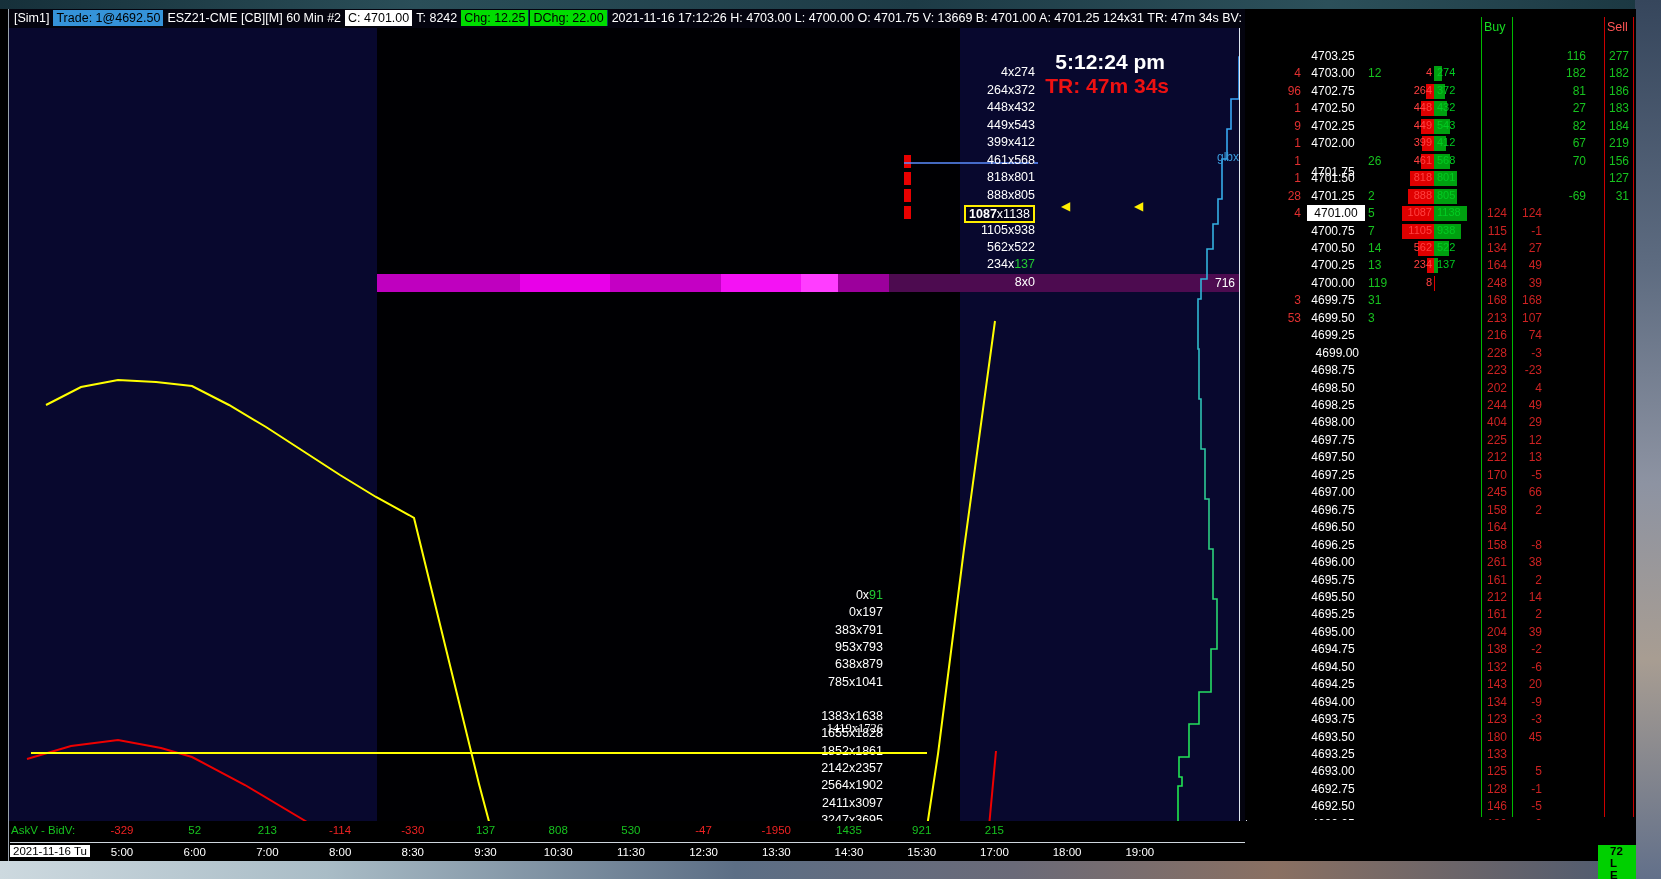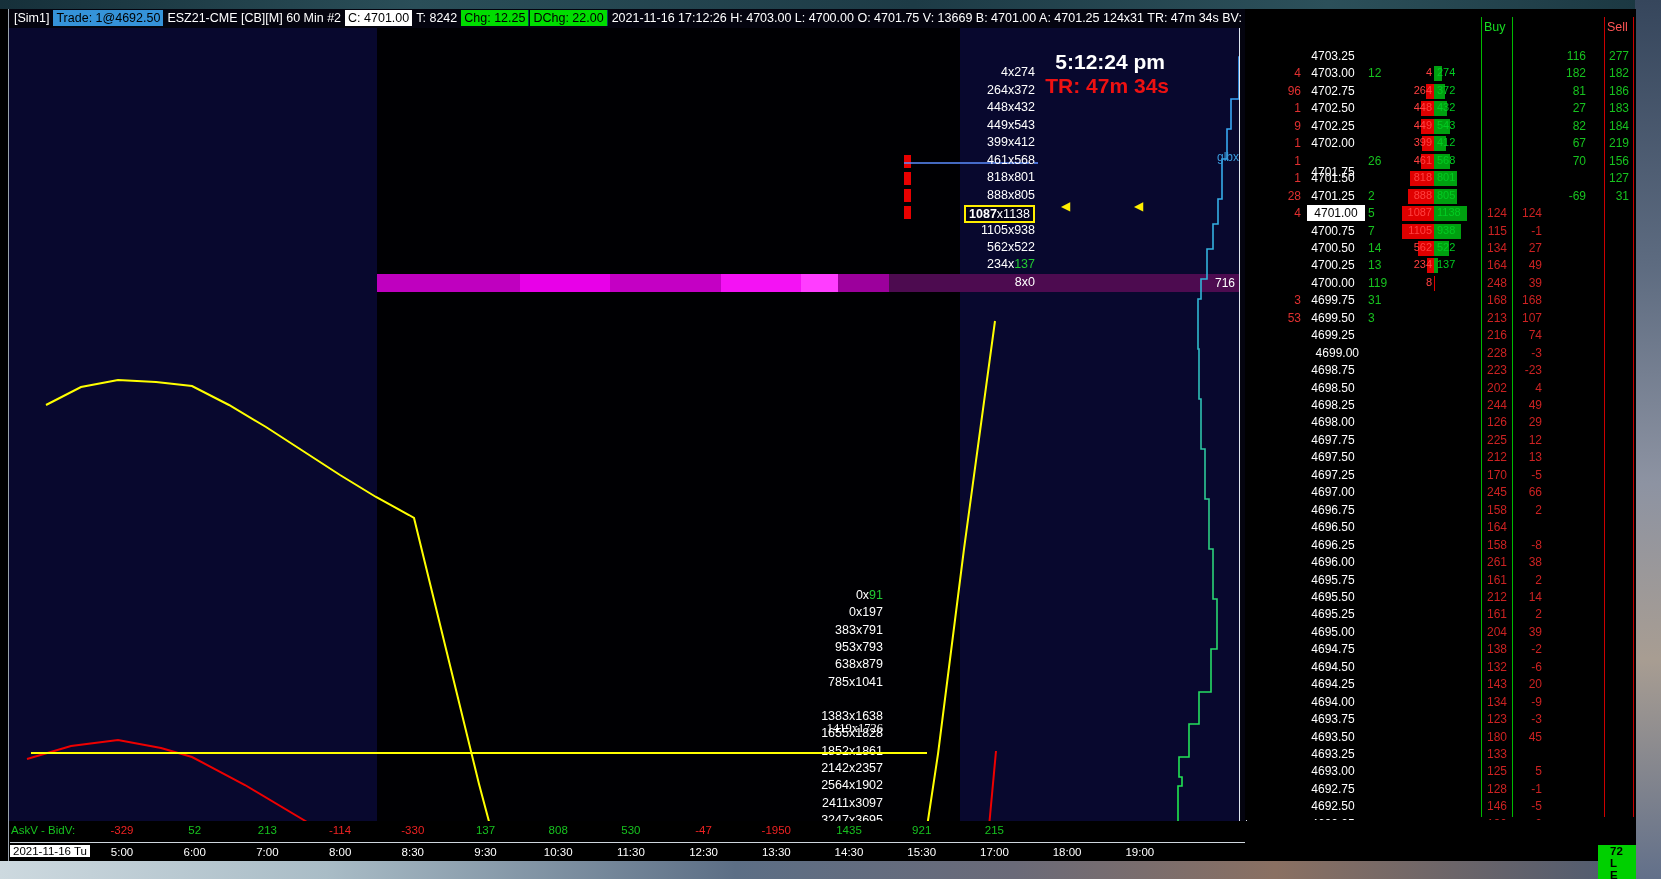--- a/index.html
+++ b/index.html
@@ -309,21 +309,21 @@
           <div class="lcell c-price" style="left: 62px; width: 52px; text-align: center; top: 353.1px;">4698.75</div>
           <div class="lcell c-dred" style="right: 129px; text-align: right; top: 353.1px;">223</div>
           <div class="lcell c-dred" style="right: 94px; text-align: right; top: 353.1px;">-23</div>
           <div class="lcell c-price" style="left: 62px; width: 52px; text-align: center; top: 370.55px;">4698.50</div>
           <div class="lcell c-dred" style="right: 129px; text-align: right; top: 370.55px;">202</div>
           <div class="lcell c-dred" style="right: 94px; text-align: right; top: 370.55px;">4</div>
           <div class="lcell c-price" style="left: 62px; width: 52px; text-align: center; top: 388px;">4698.25</div>
           <div class="lcell c-dred" style="right: 129px; text-align: right; top: 388px;">244</div>
           <div class="lcell c-dred" style="right: 94px; text-align: right; top: 388px;">49</div>
           <div class="lcell c-price" style="left: 62px; width: 52px; text-align: center; top: 405.45px;">4698.00</div>
-          <div class="lcell c-dred" style="right: 129px; text-align: right; top: 405.45px;">126</div>
+          <div class="lcell c-dred" style="right: 129px; text-align: right; top: 405.45px;">404</div>
           <div class="lcell c-dred" style="right: 94px; text-align: right; top: 405.45px;">29</div>
           <div class="lcell c-price" style="left: 62px; width: 52px; text-align: center; top: 422.9px;">4697.75</div>
           <div class="lcell c-dred" style="right: 129px; text-align: right; top: 422.9px;">225</div>
           <div class="lcell c-dred" style="right: 94px; text-align: right; top: 422.9px;">12</div>
           <div class="lcell c-price" style="left: 62px; width: 52px; text-align: center; top: 440.35px;">4697.50</div>
           <div class="lcell c-dred" style="right: 129px; text-align: right; top: 440.35px;">212</div>
           <div class="lcell c-dred" style="right: 94px; text-align: right; top: 440.35px;">13</div>
           <div class="lcell c-price" style="left: 62px; width: 52px; text-align: center; top: 457.8px;">4697.25</div>
           <div class="lcell c-dred" style="right: 129px; text-align: right; top: 457.8px;">170</div>
           <div class="lcell c-dred" style="right: 94px; text-align: right; top: 457.8px;">-5</div>

